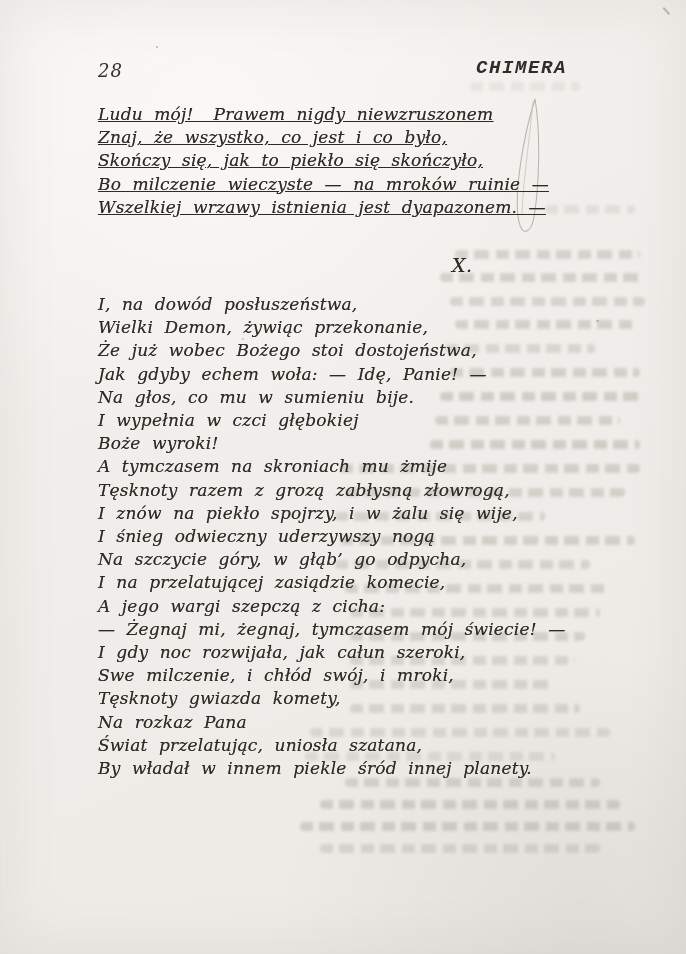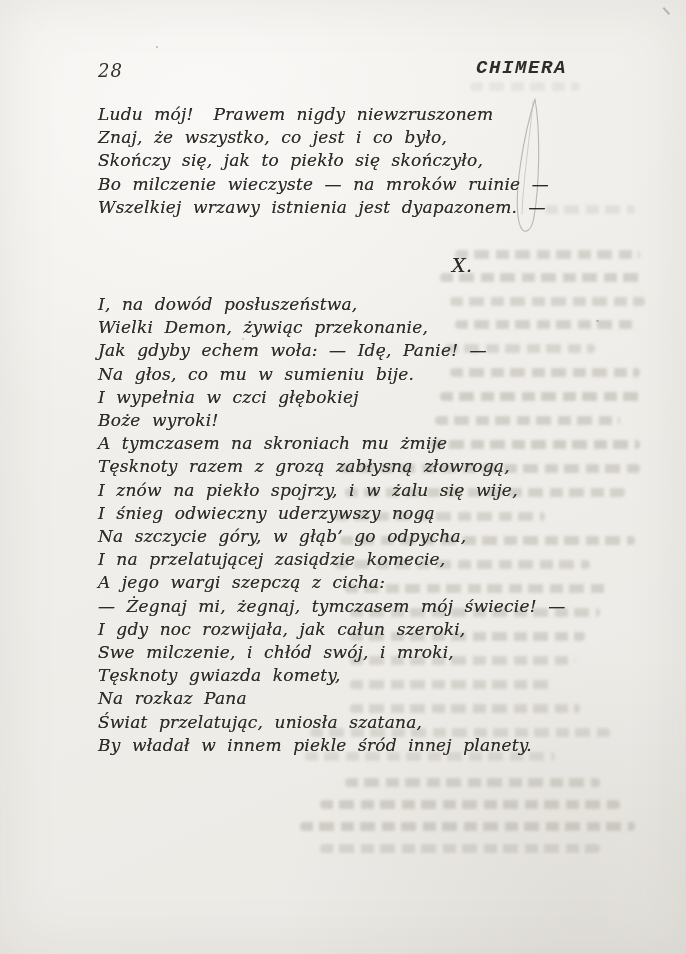--- a/index.html
+++ b/index.html
@@ -52,21 +52,21 @@
     font-size: 17px;
     font-style: italic;
     line-height: 23.2px;
     letter-spacing: 0.2px;
     word-spacing: 0.34em;
     white-space: nowrap;
     color: #2d2b26;
     text-shadow: 0 0 0.5px rgba(45,43,38,0.6);
     z-index: 3;
   }
-  .stanza-1 { top: 103px; }
+  .stanza-1 { top: 103px; text-decoration: underline; }
   .stanza-2 { top: 293px; }
   .section-heading {
     position: absolute;
     left: 452px;
     top: 254px;
     font-size: 19px;
     font-style: italic;
     letter-spacing: 0.5px;
     color: #2d2b26;
     text-shadow: 0 0 0.5px rgba(45,43,38,0.6);
@@ -127,20 +127,21 @@
     <div class="line">Skończy się, jak to piekło się skończyło,</div>
     <div class="line">Bo milczenie wieczyste — na mroków ruinie —</div>
     <div class="line">Wszelkiej wrzawy istnienia jest dyapazonem. —</div>
   </div>
 
   <div class="section-heading">X.</div>
 
   <div class="stanza stanza-2">
     <div class="line">I, na dowód posłuszeństwa,</div>
     <div class="line">Wielki Demon, żywiąc przekonanie,</div>
+    <div class="line">Że już wobec Bożego stoi dostojeństwa,</div>
     <div class="line">Jak gdyby echem woła: — Idę, Panie! —</div>
     <div class="line">Na głos, co mu w sumieniu bije.</div>
     <div class="line">I wypełnia w czci głębokiej</div>
     <div class="line">Boże wyroki!</div>
     <div class="line">A tymczasem na skroniach mu żmije</div>
     <div class="line">Tęsknoty razem z grozą zabłysną złowrogą,</div>
     <div class="line">I znów na piekło spojrzy, i w żalu się wije,</div>
     <div class="line">I śnieg odwieczny uderzywszy nogą</div>
     <div class="line">Na szczycie góry, w głąb’ go odpycha,</div>
     <div class="line">I na przelatującej zasiądzie komecie,</div>

